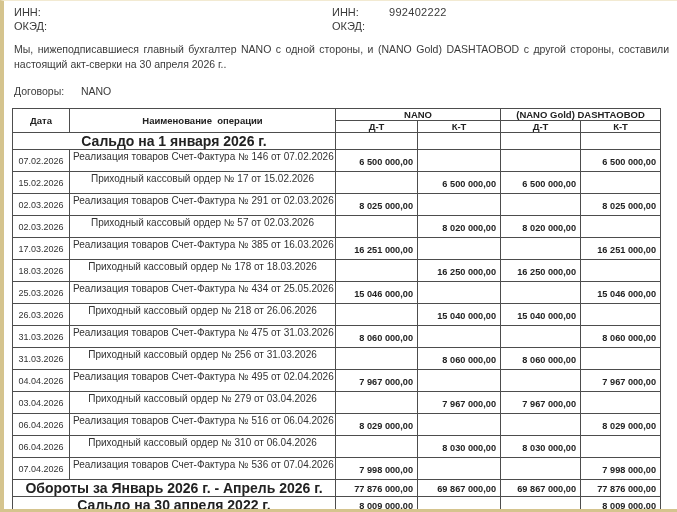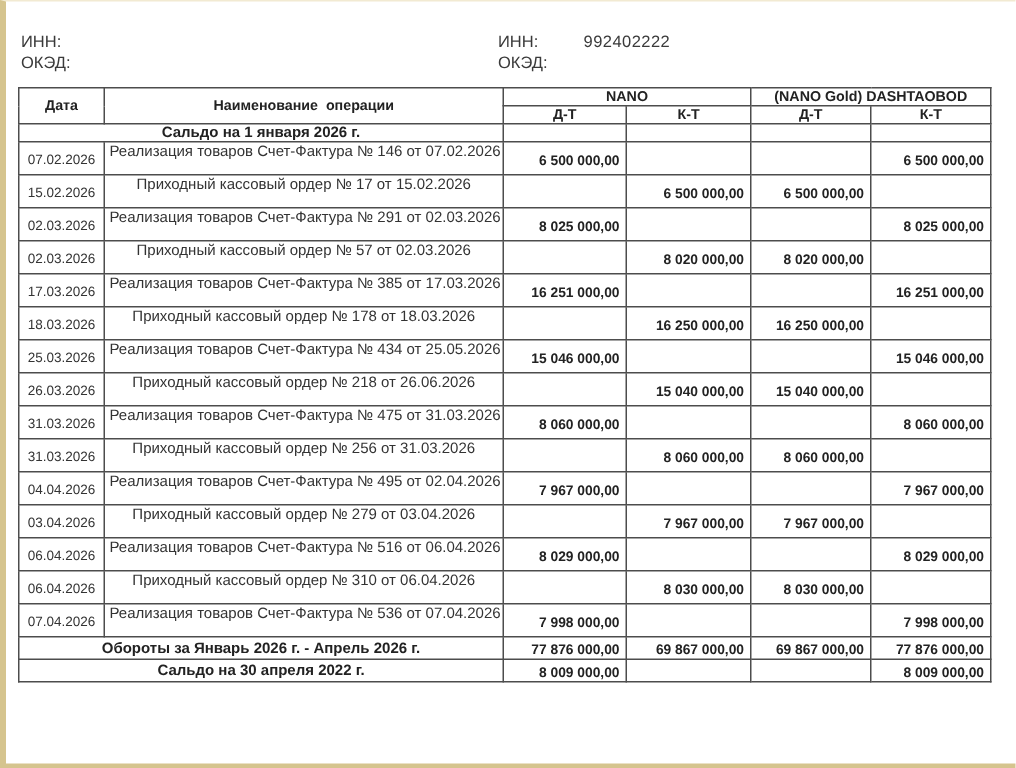--- a/index.html
+++ b/index.html
@@ -10,21 +10,21 @@
     color: #333333;
     border-left: 4px solid #d5c48e;
     border-bottom: 3px solid #d5c48e;
     border-top: 1px solid #f2ead2;
     overflow: hidden;
   }
   .page { padding: 3px 8px 0 6px; }
 
   
   .ids { display: flex; margin-top: 1px; }
-  .ids-col { display: flex; flex-direction: column; margin-top: 16px; }
+  .ids-col { display: flex; flex-direction: column; }
   .ids-col.left { width: 322px; padding-left: 4px; }
   .id-line { display: flex; height: 14px; line-height: 14px; font-size: 11px; color: #3a3a3a; }
   .id-label { display: inline-block; width: 57px; }
   .id-value { display: inline-block; letter-spacing: 0.3px; text-align: center; }
 
   
   .intro {
     margin-top: 9px;
     padding-left: 4px;
     font-size: 10.5px;
@@ -68,21 +68,21 @@
     font-size: 10px; text-align: center; vertical-align: top; color: #333;
     padding: 1px 3px 0 3px;
   }
   td.num-cell {
     font-size: 9.2px; font-weight: bold; text-align: right; vertical-align: middle; color: #222;
     padding: 3px 4px 1px 2px;
   }
   tr.data-row { height: 22px; }
   tr.opening-row { height: 12px; }
   tr.opening-row td, tr.total-row td.label-cell {
-    font-size: 10px; font-weight: bold; text-align: center; vertical-align: middle; color: #222;
+    font-size: 14px; font-weight: bold; text-align: center; vertical-align: middle; color: #222;
     padding: 0 2px;
   }
   tr.total-row { height: 14px; }
   tr.total-row td.num-cell { font-size: 9.2px; }
 </style>
 </head>
 <body>
 
 <div class="page">
 
@@ -102,21 +102,26 @@
         <span class="id-label">ИНН:</span>
         <span class="id-value">992402222</span>
       </div>
       <div class="id-line">
         <span class="id-label">ОКЭД:</span>
         <span class="id-value"></span>
       </div>
     </div>
   </div>
 
-
+  <p class="intro">Мы, нижеподписавшиеся главный бухгалтер  NANO с одной стороны, и  (NANO Gold) DASHTAOBOD  с другой стороны, составили настоящий акт-сверки на 30 апреля 2026 г..</p>
+
+  <div class="contracts">
+    <span class="c-label">Договоры:</span>
+    <span class="c-value">NANO</span>
+  </div>
 
   <table class="recon">
     <colgroup>
       <col style="width:57px">
         <col style="width:266px">
       <col style="width:82px">
         <col style="width:83px">
       <col style="width:80px">
         <col style="width:80px">
     </colgroup>
@@ -170,21 +175,21 @@
       <tr class="data-row">
         <td class="date-cell">02.03.2026</td>
         <td class="op-cell">Приходный кассовый ордер № 57 от 02.03.2026</td>
         <td class="num-cell"></td>
         <td class="num-cell">8 020 000,00</td>
         <td class="num-cell">8 020 000,00</td>
         <td class="num-cell"></td>
       </tr>
       <tr class="data-row">
         <td class="date-cell">17.03.2026</td>
-        <td class="op-cell">Реализация товаров Счет-Фактура № 385 от 17.03.2026</td>
+        <td class="op-cell">Реализация товаров Счет-Фактура № 385 от 16.03.2026</td>
         <td class="num-cell">16 251 000,00</td>
         <td class="num-cell"></td>
         <td class="num-cell"></td>
         <td class="num-cell">16 251 000,00</td>
       </tr>
       <tr class="data-row">
         <td class="date-cell">18.03.2026</td>
         <td class="op-cell">Приходный кассовый ордер № 178 от 18.03.2026</td>
         <td class="num-cell"></td>
         <td class="num-cell">16 250 000,00</td>

